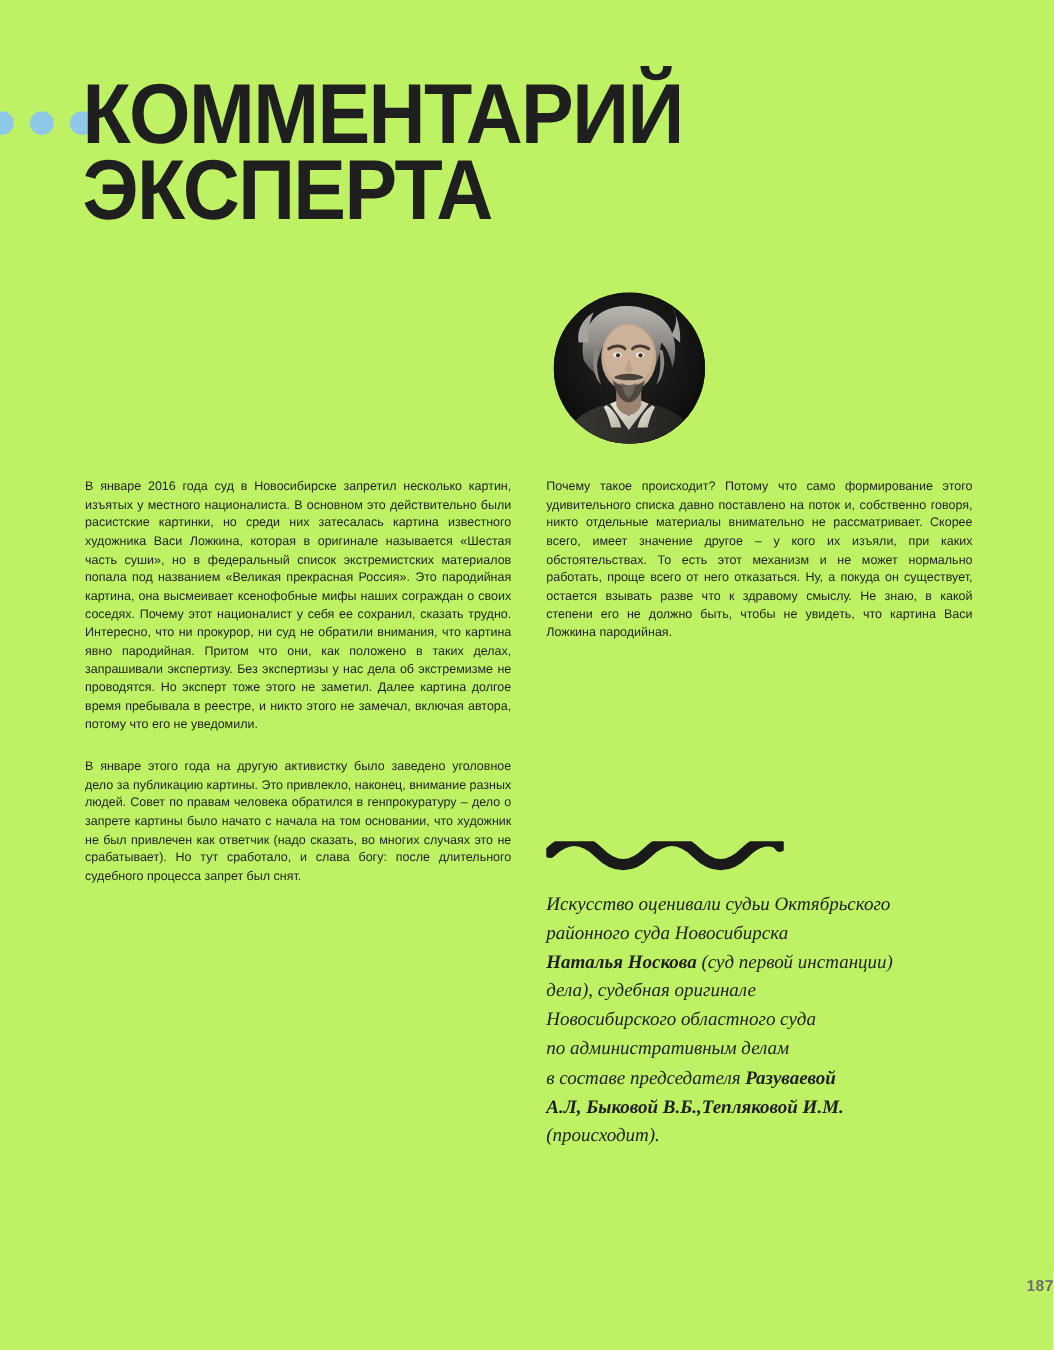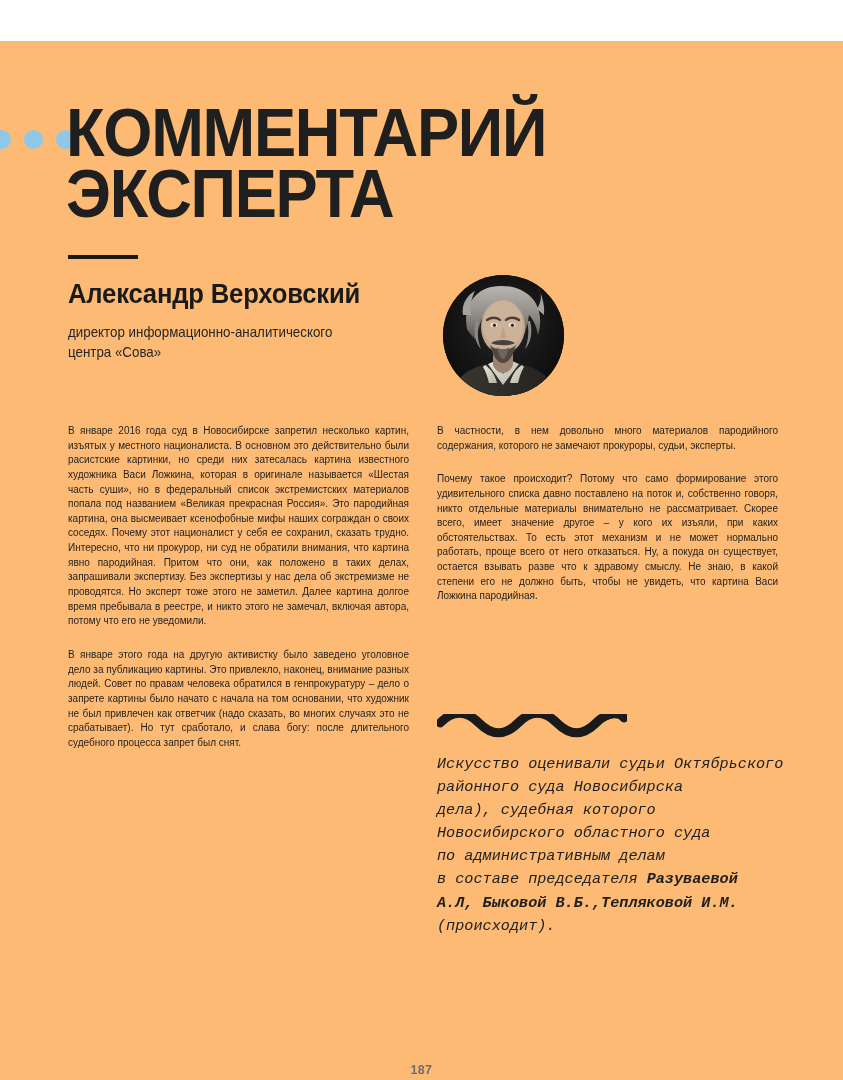--- a/index.html
+++ b/index.html
@@ -12,22 +12,21 @@
     height: 1080px;
     position: relative;
     font-family: "Liberation Sans", sans-serif;
     color: #1a1a1a;
     overflow: hidden;
   }
 
   .page {
     position: absolute;
     inset: 0;
-    background: #fdba74;
-    margin-top: 41px;
+    background: #bef264;
   }
 
   
   .header {
     position: absolute;
     left: 0;
     top: 62px;
     width: 843px;
     height: 130px;
   }
@@ -143,36 +142,36 @@
     height: 26px;
   }
   .wave svg { display: block; }
 
   
   .closing {
     position: absolute;
     left: 437px;
     top: 712px;
     width: 352px;
-    font-family: Liberation Mono, monospace;
+    font-family: Liberation Serif, serif;
     font-style: italic;
     font-size: 15.2px;
     line-height: 1.52;
     color: #1f1f1f;
   }
   .closing .ln { display: block; white-space: nowrap; }
   .closing b { font-weight: bold; font-style: italic; }
 
   
   .pagenum {
     position: absolute;
     left: 0;
     top: 1022px;
     width: 843px;
-    text-align: center;
+    text-align: right;
     font-family: "Liberation Sans", sans-serif;
     font-weight: bold;
     font-size: 12.5px;
     letter-spacing: 0.3px;
     color: #6e6e6e;
   }
 </style>
 </head>
 <body>
 
@@ -183,28 +182,20 @@
       <span class="dot"></span>
       <span class="dot"></span>
       <span class="dot"></span>
     </div>
     <div class="title-block">
       <div class="title-line">КОММЕНТАРИЙ</div>
       <div class="title-line second">ЭКСПЕРТА</div>
     </div>
   </div>
 
-  <div class="byline">
-    <div class="rule"></div>
-    <div class="author-name">Александр Верховский</div>
-    <div class="author-role">
-      <span>директор информационно-аналитического</span><br>
-      <span>центра «Сова»</span>
-    </div>
-  </div>
 
   <div class="portrait">
     <svg width="121" height="121" viewBox="0 0 121 121">
       <defs>
         <radialGradient id="bg" cx="50%" cy="42%" r="72%">
           <stop offset="0%" stop-color="#252525"></stop>
           <stop offset="100%" stop-color="#070707"></stop>
         </radialGradient>
         <linearGradient id="hair" x1="0" y1="0" x2="0" y2="1">
           <stop offset="0%" stop-color="#b9b6b0"></stop>
@@ -257,34 +248,34 @@
     </svg>
   </div>
 
   <div class="col col-left">
     <p class="para">В январе 2016 года суд в Новосибирске запретил несколько картин, изъятых у местного националиста. В основном это действительно были расистские картинки, но среди них затесалась картина известного художника Васи Ложкина, которая в оригинале называется «Шестая часть суши», но в федеральный список экстремистских материалов попала под названием «Великая прекрасная Россия». Это пародийная картина, она высмеивает ксенофобные мифы наших сограждан о своих соседях. Почему этот националист у себя ее сохранил, сказать трудно. Интересно, что ни прокурор, ни суд не обратили внимания, что картина явно пародийная. Притом что они, как положено в таких делах, запрашивали экспертизу. Без экспертизы у нас дела об экстремизме не проводятся. Но эксперт тоже этого не заметил. Далее картина долгое время пребывала в реестре, и никто этого не замечал, включая автора, потому что его не уведомили.</p>
     <p class="para">В январе этого года на другую активистку было заведено уголовное дело за публикацию картины. Это привлекло, наконец, внимание разных людей. Совет по правам человека обратился в генпрокуратуру – дело о запрете картины было начато с начала на том основании, что художник не был привлечен как ответчик (надо сказать, во многих случаях это не срабатывает). Но тут сработало, и слава богу: после длительного судебного процесса запрет был снят.</p>
 
   </div>
 
   <div class="col col-right">
-    <p class="para">В частности, в нем довольно много материалов пародийного содержания, которого не замечают прокуроры, судьи, эксперты.</p>
     <p class="para">Почему такое происходит? Потому что само формирование этого удивительного списка давно поставлено на поток и, собственно говоря, никто отдельные материалы внимательно не рассматривает. Скорее всего, имеет значение другое – у кого их изъяли, при каких обстоятельствах. То есть этот механизм и не может нормально работать, проще всего от него отказаться. Ну, а покуда он существует, остается взывать разве что к здравому смыслу. Не знаю, в какой степени его не должно быть, чтобы не увидеть, что картина Васи Ложкина пародийная.</p>
   </div>
 
   <div class="wave">
     <svg width="190" height="26" viewBox="0 0 190 26">
       <path d="M3 9 C 16 -4, 29 -4, 42 9 S 68 22, 81 9 S 107 -4, 120 9 S 146 22, 159 9 S 184 -1, 187 4" fill="none" stroke="#1a1a1a" stroke-width="9" stroke-linecap="round"></path>
     </svg>
   </div>
 
   <div class="closing">
     <span class="ln"><span>Искусство оценивали судьи Октябрьского</span></span>
     <span class="ln"><span>районного суда Новосибирска</span></span>
-    <span class="ln"><span>дела), судебная которого</span></span>
+    <span class="ln"><b>Наталья Носкова</b><span> (суд первой инстанции)</span></span>
+    <span class="ln"><span>дела), судебная оригинале</span></span>
     <span class="ln"><span>Новосибирского областного суда</span></span>
     <span class="ln"><span>по административным делам</span></span>
     <span class="ln"><span>в составе председателя </span><b>Разуваевой</b></span>
     <span class="ln"><b>А.Л, Быковой В.Б.,Тепляковой И.М.</b></span>
     <span class="ln"><span>(происходит).</span></span>
   </div>
 
   <div class="pagenum">187</div>
 
 </div>

